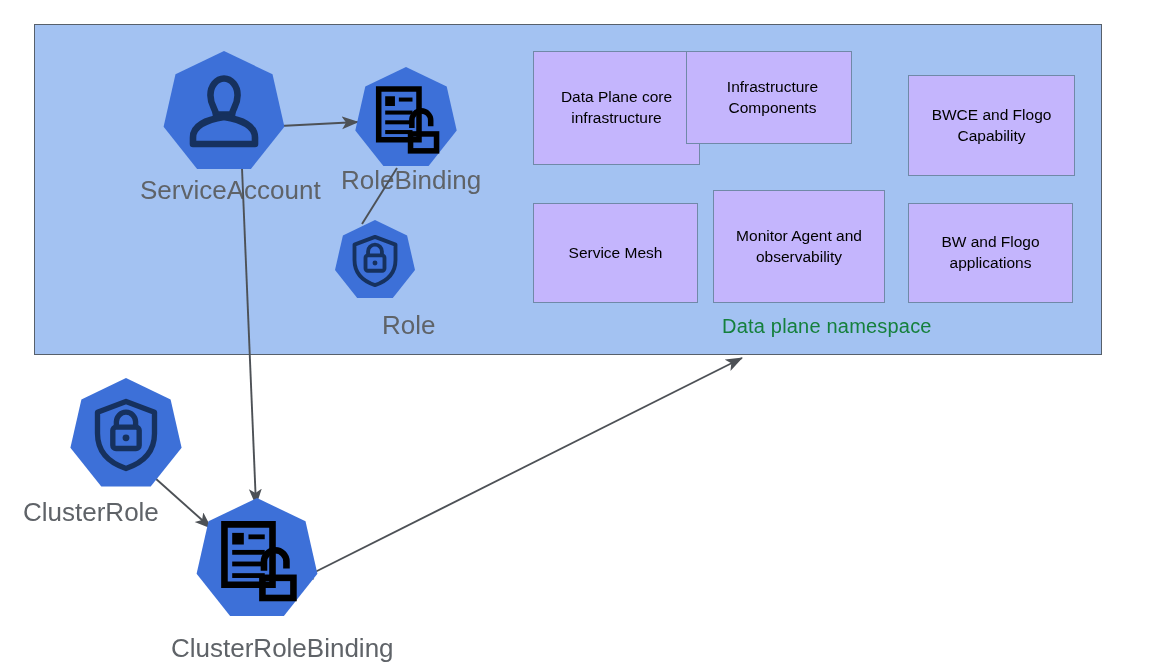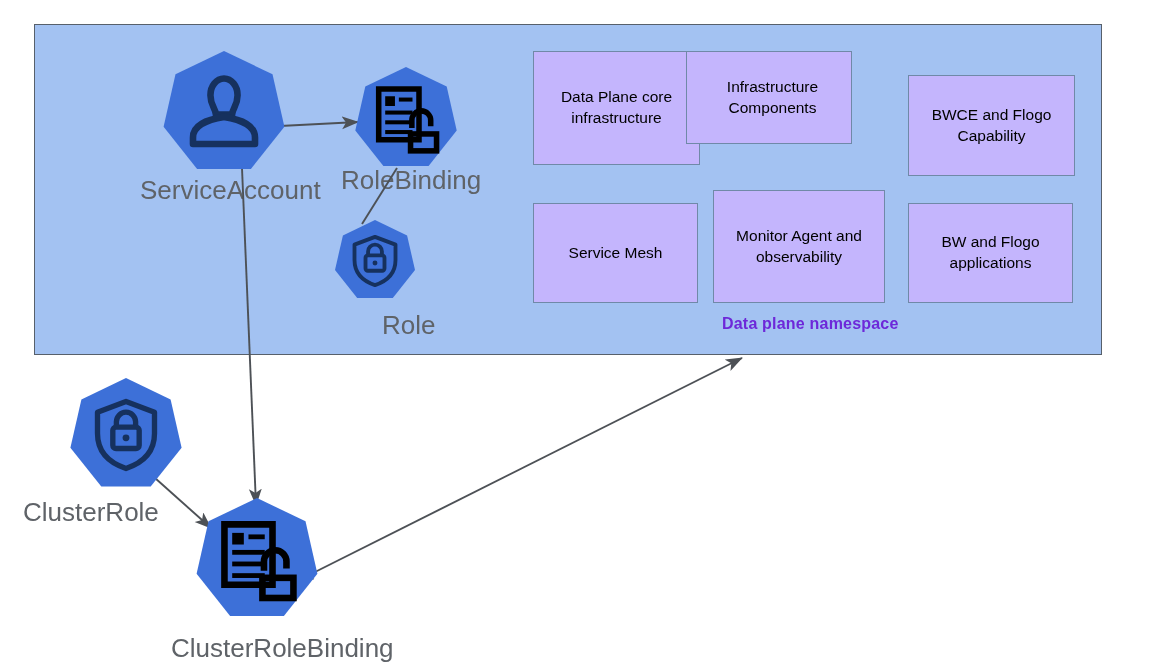--- a/index.html
+++ b/index.html
@@ -16,22 +16,22 @@
   .ns-box{
     position:absolute;
     left:34px;top:24px;width:1068px;height:331px;
     background:#a3c2f2;
     border:1px solid #57606b;
     box-sizing:border-box;
   }
   .ns-label{
     position:absolute;
     left:722px;top:315px;
-    font-size:16px;font-weight:bold;
-    color:#6d28d9;
+    font-size:20px;font-weight:normal;
+    color:#15803d;
     letter-spacing:.2px;
     white-space:nowrap;
   }
 
   
   .card{
     position:absolute;
     background:#c4b5fd;
     border:1px solid #7089a8;
     box-sizing:border-box;

